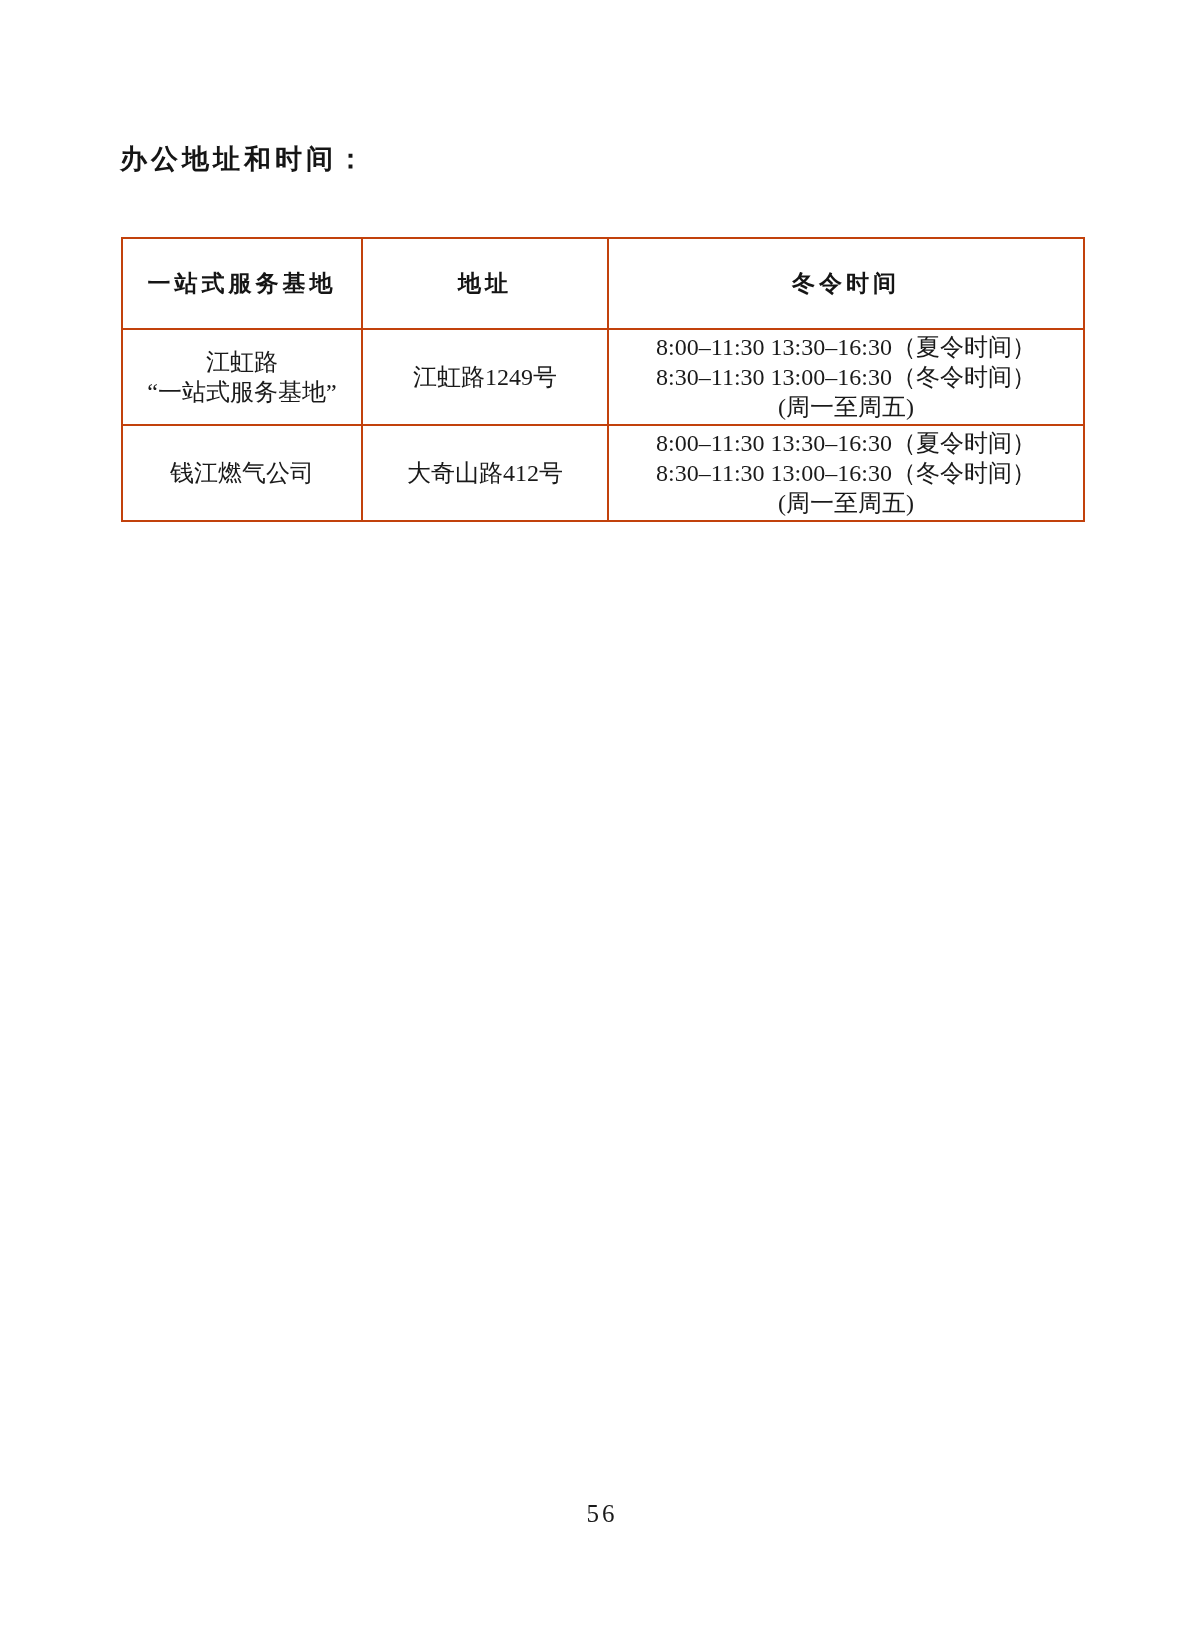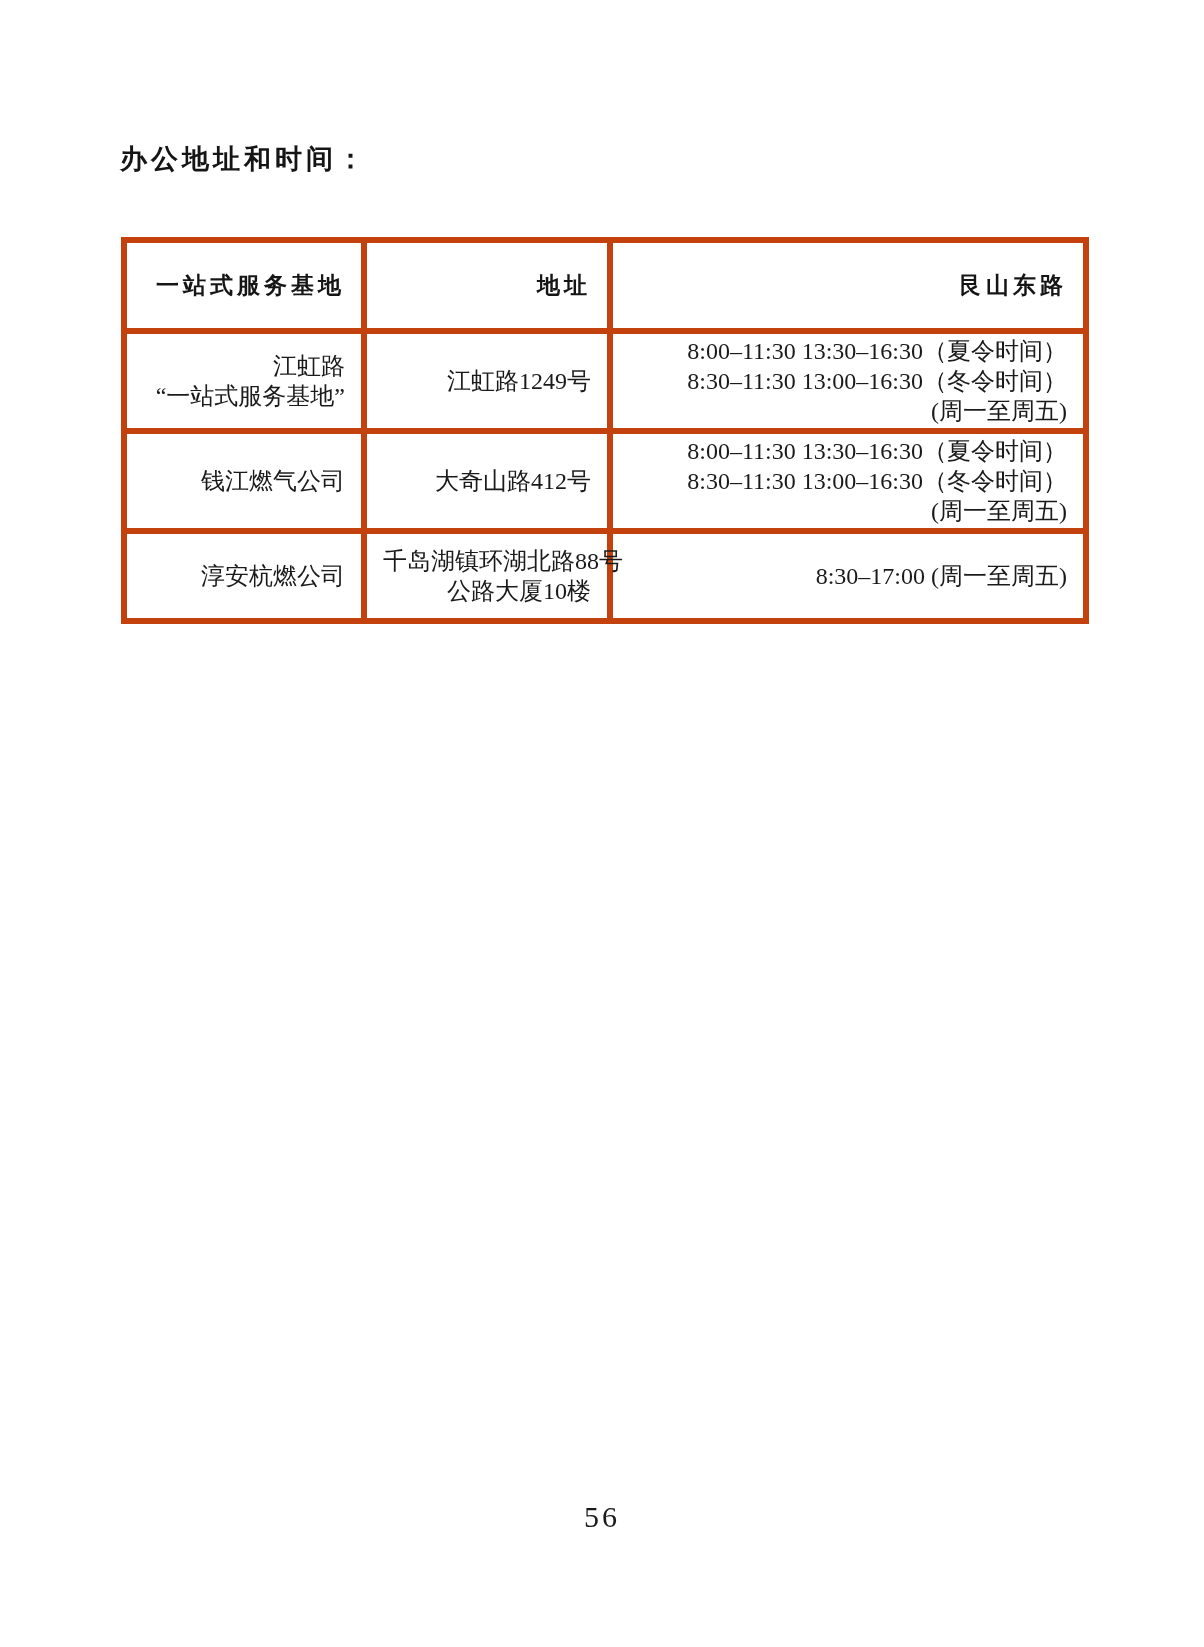--- a/index.html
+++ b/index.html
@@ -29,22 +29,22 @@
     left: 121px;
     top: 237px;
     width: 962px;
     border-collapse: collapse;
     table-layout: fixed;
   }
   .office-table col.c1 { width: 240px; }
   .office-table col.c2 { width: 246px; }
   .office-table col.c3 { width: 476px; }
   .office-table th, .office-table td {
-    border: 6px solid #c2410c;
-    text-align: right;
+    border: 2px solid #c2410c;
+    text-align: center;
     vertical-align: middle;
     padding: 2px 16px;
   }
   .office-table th {
     height: 91px;
     font-family: "Liberation Sans", sans-serif;
     font-weight: 700;
     font-size: 23px;
     letter-spacing: 4px;
     color: #151515;
@@ -55,21 +55,21 @@
     line-height: 30px;
     color: #1a1a1a;
   }
   .office-table td .line { white-space: nowrap; }
   .page-number {
     position: absolute;
     top: 1500px;
     left: 0;
     width: 100%;
     text-align: center;
-    font-size: 30px;
+    font-size: 25px;
     letter-spacing: 3px;
     color: #1a1a1a;
   }
 </style>
 </head>
 <body>
 
 <div class="page">
 
   <div class="title">办公地址和时间：</div>
@@ -77,21 +77,21 @@
   <table class="office-table">
     <colgroup>
       <col class="c1">
         <col class="c2">
         <col class="c3">
     </colgroup>
     <thead>
       <tr>
         <th>一站式服务基地</th>
         <th>地址</th>
-        <th>艮山东路</th>
+        <th>冬令时间</th>
       </tr>
     </thead>
     <tbody id="table-body">
         <tr>
           <td>
             <div class="line">江虹路</div>
             <div class="line">“一站式服务基地”</div>
           </td>
           <td>
             <div class="line">江虹路1249号</div>
@@ -108,30 +108,18 @@
           </td>
           <td>
             <div class="line">大奇山路412号</div>
           </td>
           <td>
             <div class="line">8:00–11:30 13:30–16:30（夏令时间）</div>
             <div class="line">8:30–11:30 13:00–16:30（冬令时间）</div>
             <div class="line">(周一至周五)</div>
           </td>
         </tr>
-        <tr>
-          <td>
-            <div class="line">淳安杭燃公司</div>
-          </td>
-          <td>
-            <div class="line">千岛湖镇环湖北路88号</div>
-            <div class="line">公路大厦10楼</div>
-          </td>
-          <td>
-            <div class="line">8:30–17:00 (周一至周五)</div>
-          </td>
-        </tr>
       </tbody>
   </table>
 
   <div class="page-number">56</div>
 
 </div>
 
 </body></html>

